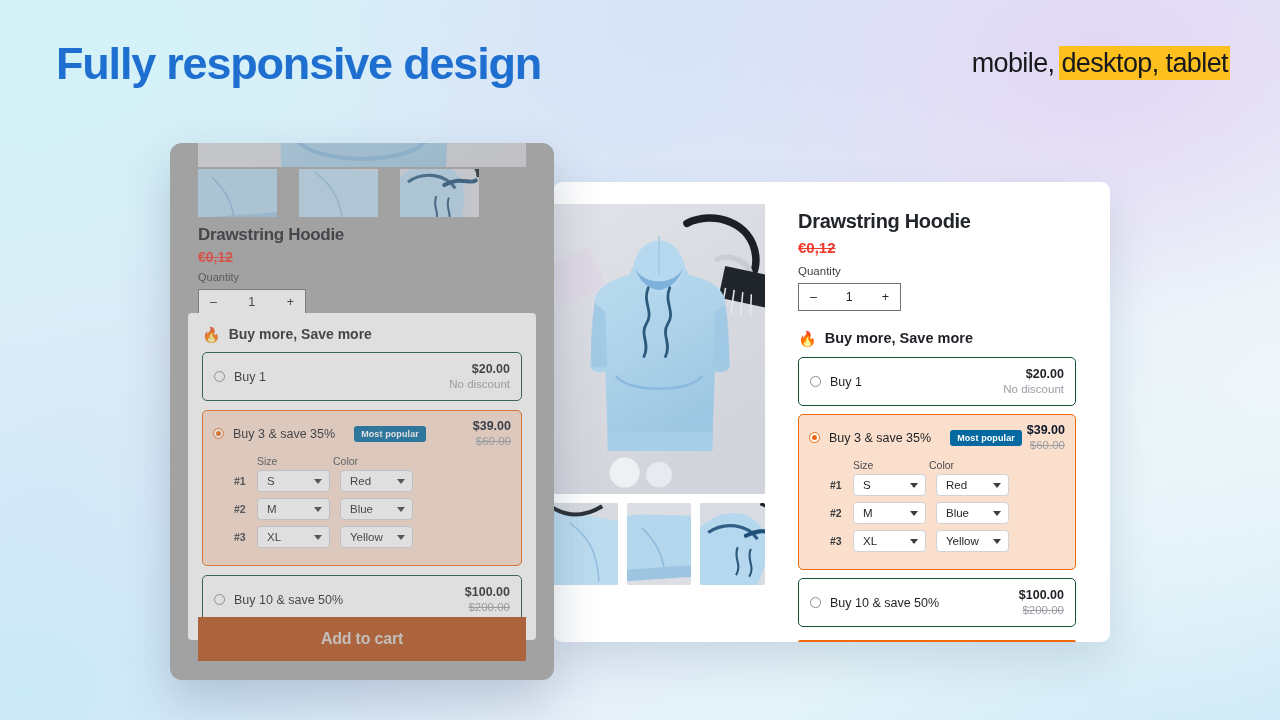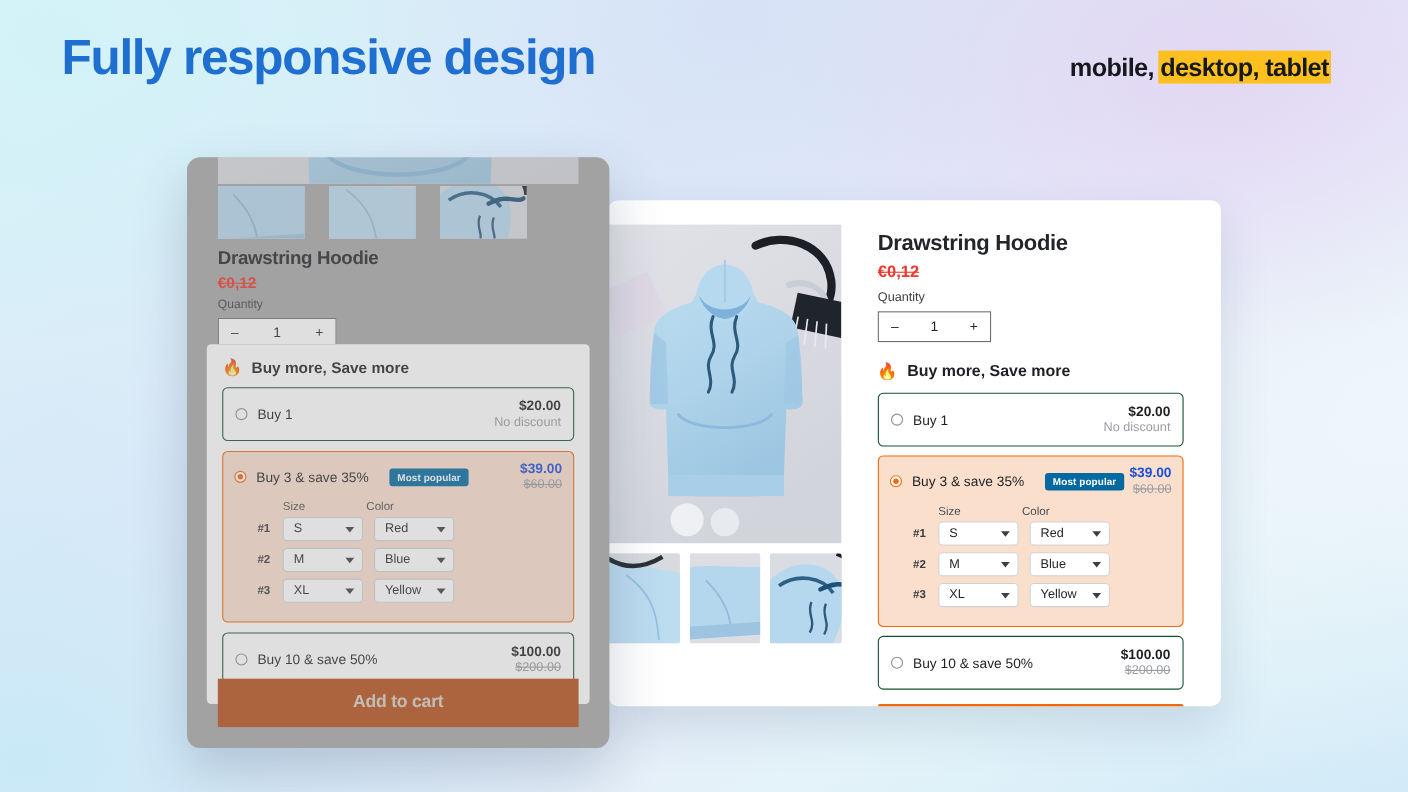--- a/index.html
+++ b/index.html
@@ -16,27 +16,27 @@
       radial-gradient(ellipse 620px 430px at 86% 8%,  rgba(226,214,243,0.95) 0%, rgba(226,214,243,0) 62%),
       radial-gradient(ellipse 540px 380px at 52% 2%,  rgba(214,224,246,0.85) 0%, rgba(214,224,246,0) 66%),
       radial-gradient(ellipse 700px 520px at 100% 52%, rgba(238,246,250,0.95) 0%, rgba(238,246,250,0) 68%),
       radial-gradient(ellipse 760px 520px at 2% 96%,  rgba(200,233,247,0.95) 0%, rgba(200,233,247,0) 70%),
       radial-gradient(ellipse 640px 480px at 4% 6%,   rgba(211,242,248,1) 0%, rgba(211,242,248,0) 66%),
       linear-gradient(150deg, #d7f2f8 0%, #dde9f8 36%, #e9e9fa 56%, #e4f3f9 78%, #cfeaf8 100%);
   }
 
   
   #headline {
-    position: absolute; left: 56px; top: 26px;
+    position: absolute; left: 56px; top: 38px;
     font-size: 45px; font-weight: 700; letter-spacing: -1.2px;
     color: #1f6fd0;
   }
   #subhead {
-    position: absolute; right: 72px; top: 48px;
-    font-size: 23px; font-weight: 700; letter-spacing: -0.6px;
+    position: absolute; right: 52px; top: 48px;
+    font-size: 27px; font-weight: 400; letter-spacing: -0.6px;
     color: #16181c; white-space: nowrap;
   }
   #subhead .hl {
     background: linear-gradient(to top, #fdc01e 0%, #fdc01e 100%);
     background-size: 100% 100%;
     box-shadow: 0 0 0 2px #fdc01e;
   }
 
   
   #desktop-card {
@@ -93,21 +93,21 @@
     content: ""; position: absolute; left: 2px; top: 2px;
     width: 5px; height: 5px; border-radius: 50%; background: #f2690d;
   }
   .offer-label { font-size: 12.5px; color: #1d2024; }
   .badge {
     margin-left: 19px; background: #0369a1; color: #fff; font-size: 9px;
     font-weight: 700; border-radius: 3px; padding: 3px 7px 3px 7px; letter-spacing: 0.1px;
   }
   .offer-prices { margin-left: auto; text-align: right; }
   .price-now { font-size: 12.5px; font-weight: 700; color: #1d2024; line-height: 1.18; text-align: right; }
-  .offer.sel .price-now { color: #1d4ed8; }
+  .offer.sel .price-now { color: #0f172a; }
   .price-sub { font-size: 11.5px; color: #9a9ea4; line-height: 1.25; }
   .price-sub.strike { text-decoration: line-through; }
 
   .variants { margin-top: 7px; padding-left: 21px; }
   .var-head { display: flex; font-size: 10.5px; color: #4b4e53; margin-bottom: 3px; }
   .var-head .h1 { width: 76px; margin-left: 23px; }
   .var-row { display: flex; align-items: center; margin-bottom: 6px; }
   .var-idx { width: 23px; font-size: 10.5px; font-weight: 700; color: #3a3d42; }
   .sel-box {
     width: 73px; height: 22px; background: #fff; border: 1px solid #cfd3d8;

